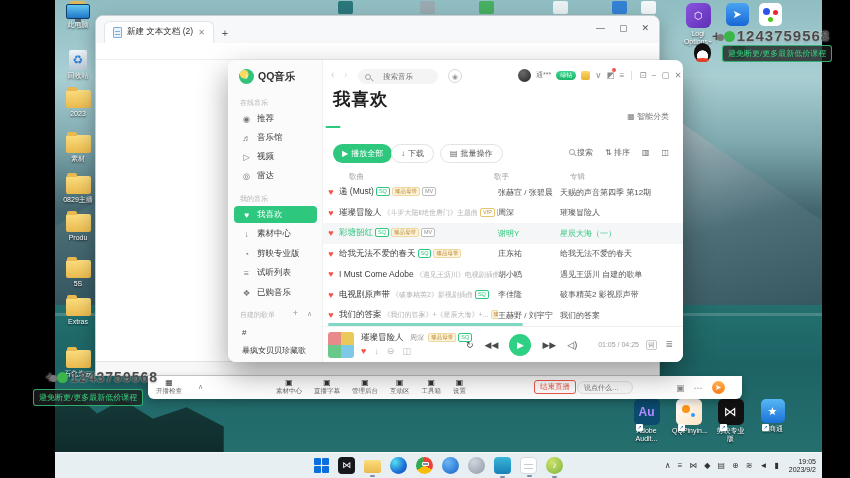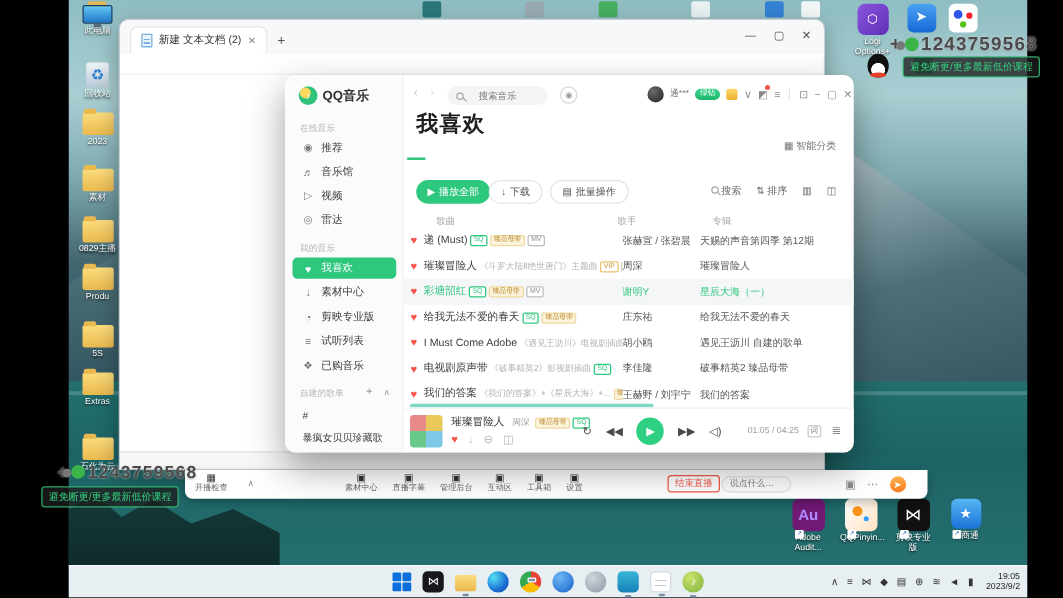--- a/index.html
+++ b/index.html
@@ -32,21 +32,21 @@
   .g-pc::after { content:""; position:absolute; left:8px; bottom:-4px; width:6px; height:3px; background:#5a6b78; }
   .g-recycle { width:18px; height:20px; border-radius:2px; background:linear-gradient(#eef4f8,#b9c9d6); color:#2f7dd0; font-size:12px; line-height:20px; }
 
   
   .g-logi { width:25px; height:25px; border-radius:6px; background:linear-gradient(135deg,#8a55e0,#5f2fb5); color:#fff; font-size:10px; line-height:25px; font-weight:bold; }
   .g-arrow { width:23px; height:23px; border-radius:5px; background:linear-gradient(#4aa3f2,#1668d6); color:#fff; font-size:11px; line-height:23px; }
   .g-baidu { width:23px; height:23px; border-radius:5px; background:#fff; position:relative; }
   .g-baidu::before { content:""; position:absolute; left:4px; top:5px; width:7px; height:7px; border-radius:50%; background:#2f54eb; box-shadow:9px 1px 0 -1px #f5222d, 4px 8px 0 -1px #52c41a; }
   .g-qq { width:17px; height:19px; border-radius:50% 50% 45% 45%; background:radial-gradient(circle at 50% 68%, #fff 0 34%, #111 38%); position:relative; }
   .g-qq::after { content:""; position:absolute; bottom:0; left:2px; width:13px; height:4px; border-radius:50%; background:#e8402a; }
-  .g-au { width:26px; height:26px; border-radius:5px; background:#701a75; color:#b18cff; font-weight:bold; font-size:12px; line-height:26px; }
+  .g-au { width:26px; height:26px; border-radius:5px; background:#0c4a6e; color:#b18cff; font-weight:bold; font-size:12px; line-height:26px; }
   .g-qqp { width:26px; height:26px; border-radius:5px; background:linear-gradient(135deg,#fff,#ffe3c2); position:relative; }
   .g-qqp::before { content:""; position:absolute; left:6px; top:6px; width:8px; height:8px; border-radius:50%; background:#ff9518; box-shadow:7px 6px 0 -2px #2f9bff; }
   .g-capcut { width:26px; height:26px; border-radius:5px; background:#111; color:#fff; font-size:13px; line-height:26px; }
   .g-xst { width:24px; height:24px; border-radius:5px; background:linear-gradient(#57b7f5,#1b72d8); color:#fff; font-size:11px; line-height:24px; }
   .shortcut::after { content:"↗"; position:absolute; left:6px; bottom:12px; width:7px; height:7px; font-size:5px; line-height:7px; color:#1b5fb8; background:#fff; border-radius:1px; }
 
   
   .wm-num { position:absolute; z-index:60; font-weight:bold; color:#4a4a4a;
     text-shadow:0 0 2px rgba(255,255,255,.9), 0 1px 2px rgba(0,0,0,.35); letter-spacing:1px; }
   .wm-num .wechat-dot { display:inline-block; width:11px; height:11px; border-radius:50%; background:#3bb54a; vertical-align:-1px; margin:0 2px;
@@ -540,21 +540,21 @@
           </span>
           <span class="s-artist">胡小鸥</span>
           <span class="s-album">遇见王沥川 自建的歌单</span>
         </div>
         <div class="song-row">
           <span class="heart">♥</span>
           <span class="s-title">
             <span class="t-main">电视剧原声带</span><span class="t-sub">《破事精英2》影视剧插曲</span><span><span class="badge b-sq">SQ</span></span>
           </span>
           <span class="s-artist">李佳隆</span>
-          <span class="s-album">破事精英2 臻品母带</span>
+          <span class="s-album">破事精英2 影视原声带</span>
         </div>
         <div class="song-row">
           <span class="heart">♥</span>
           <span class="s-title">
             <span class="t-main">我们的答案</span><span class="t-sub">《我们的答案》+《星辰大海》+...</span><span><span class="badge b-gold">臻品母带</span></span>
           </span>
           <span class="s-artist">王赫野 / 刘宇宁</span>
           <span class="s-album">我们的答案</span>
         </div>
       </div>

